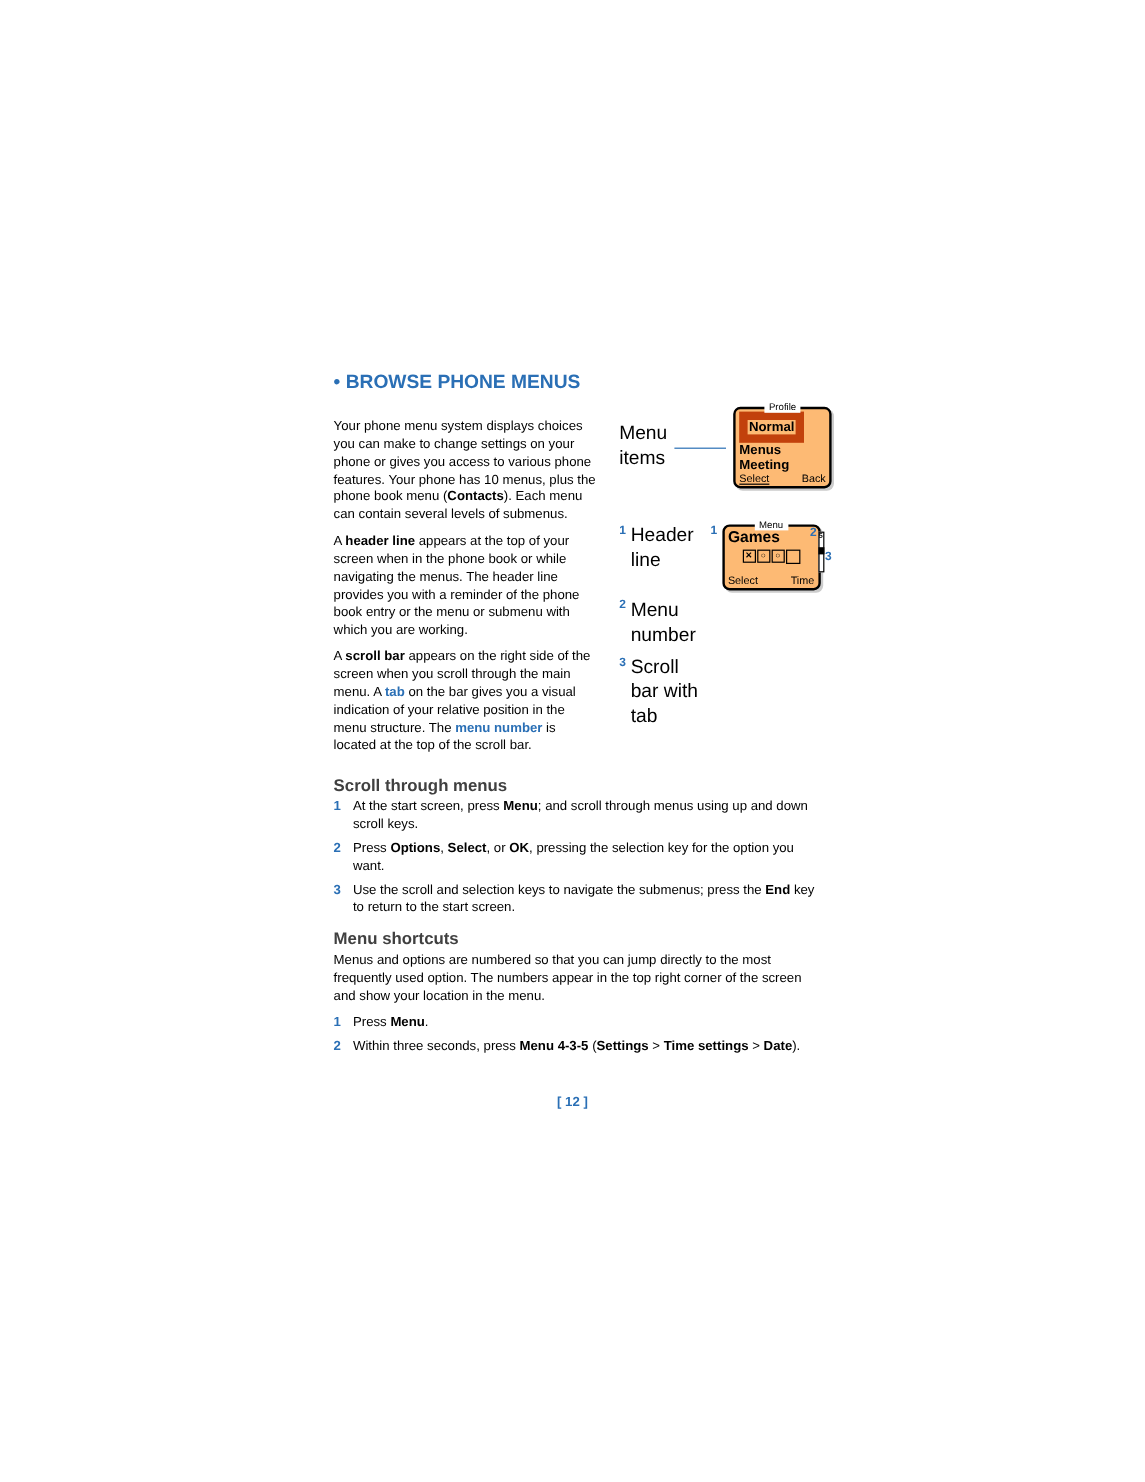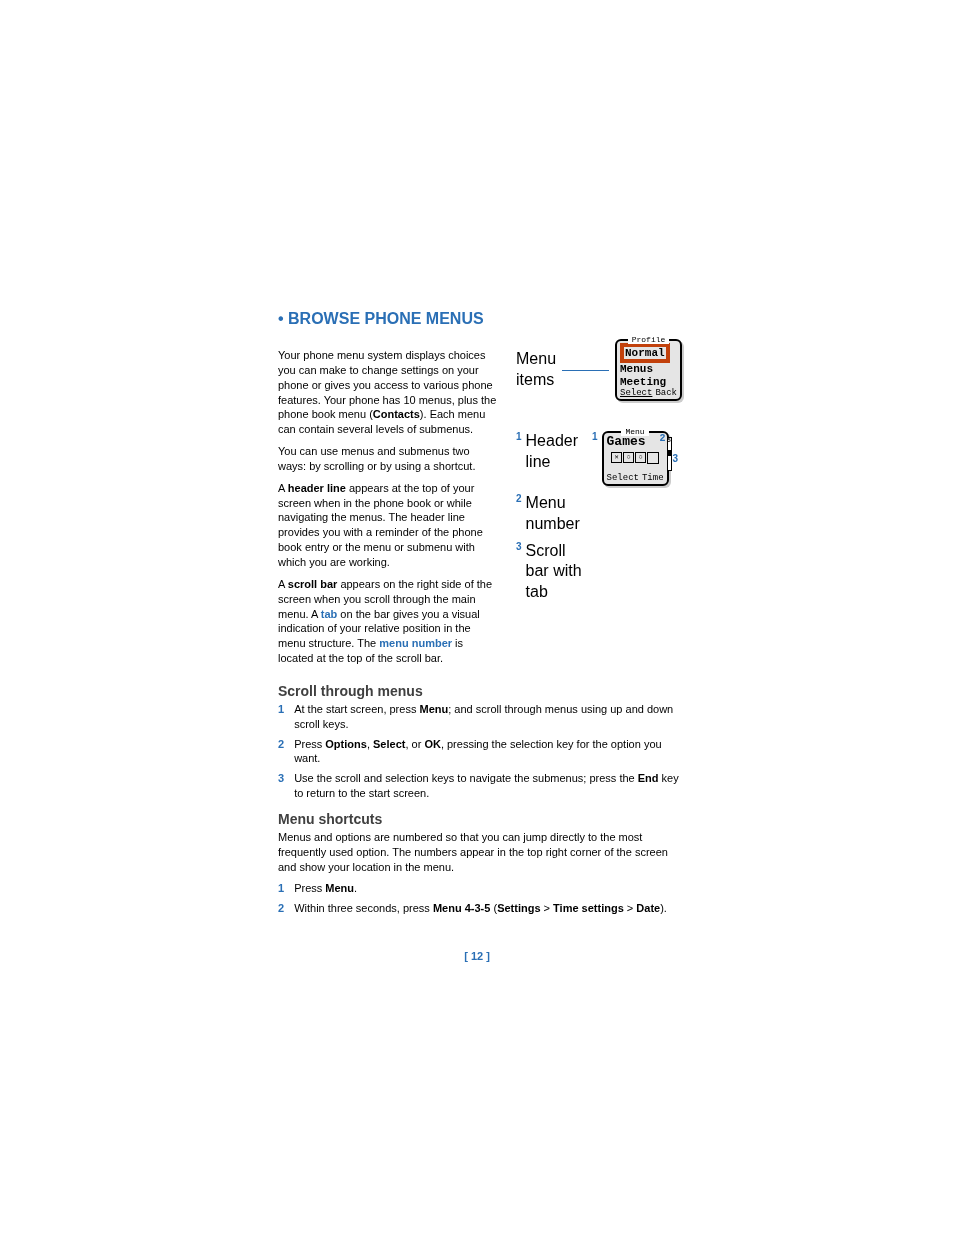--- a/index.html
+++ b/index.html
@@ -65,25 +65,25 @@
     flex: none;
   }
   .callout-label {
     font-size: 16px;
     color: #000;
     line-height: 1.3;
   }
   .phone-screen {
     border: 2px solid #000;
     border-radius: 6px;
-    background: #e5e5e5;
+    background: #fdba74;
     box-shadow: 2px 2px 0 #ccc;
-    width: 67px;
+    width: 82px;
     box-sizing: border-box;
-    font-family: Liberation Mono, monospace;
+    font-family: Liberation Sans, sans-serif;
     font-weight: bold;
     color: #000;
   }
   .ps-header {
     text-align: center;
     font-size: 8px;
     font-weight: normal;
     border-bottom: none;
     padding-top: 1px;
     position: relative;
@@ -95,21 +95,21 @@
     top: -7px;
     font-size: 8px;
   }
   .ps-body {
     padding: 0 3px;
     font-size: 11px;
     line-height: 1.15;
     min-height: 38px;
   }
   .ps-item-sel {
-    border: 4px solid #c2410c;
+    border: 7px solid #c2410c;
     padding: 0 1px;
     display: inline-block;
     line-height: 1.1;
   }
   .ps-footer {
     display: flex;
     justify-content: space-between;
     font-size: 9px;
     font-weight: normal;
     padding: 0 3px 1px 3px;
@@ -194,21 +194,20 @@
 
 <div class="page">
 
   <h2 class="section-title bullet-title">BROWSE PHONE MENUS</h2>
 
   <div class="two-col">
     <div class="left-col">
       <p>
         <span>Your phone menu system displays choices you can make to change settings on your phone or gives you access to various phone features. Your phone has 10 menus, plus the phone book menu (</span><span class="bold">Contacts</span><span>). Each menu can contain several levels of submenus.</span>
       </p>
-      <p>You can use menus and submenus two ways: by scrolling or by using a shortcut.</p>
       <p>
         <span>A </span><span class="bold">header line</span><span> appears at the top of your screen when in the phone book or while navigating the menus. The header line provides you with a reminder of the phone book entry or the menu or submenu with which you are working.</span>
       </p>
       <p>
         <span>A </span><span class="bold">scroll bar</span><span> appears on the right side of the screen when you scroll through the main menu. A </span><span class="bluetext bold">tab</span><span> on the bar gives you a visual indication of your relative position in the menu structure. The </span><span class="bluetext bold">menu number</span><span> is located at the top of the scroll bar.</span>
       </p>
     </div>
 
     <div class="right-col">
 

